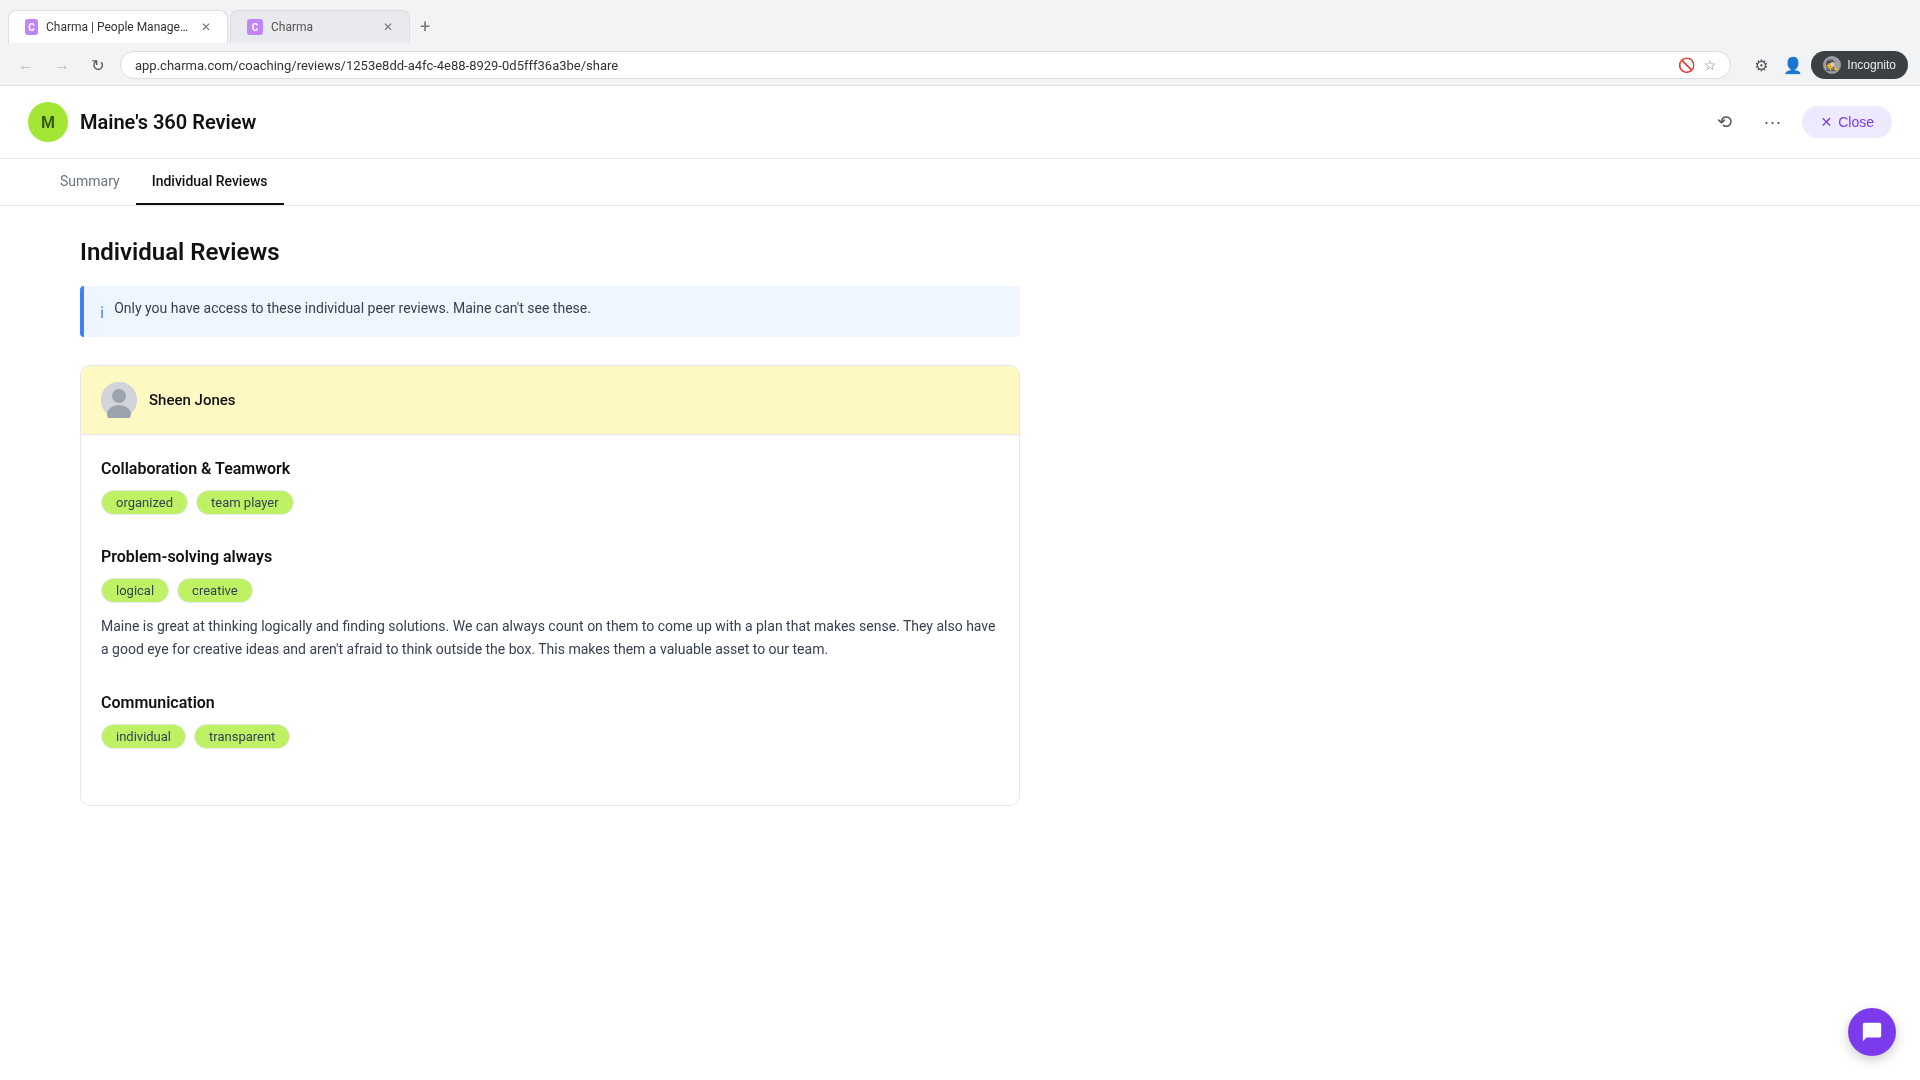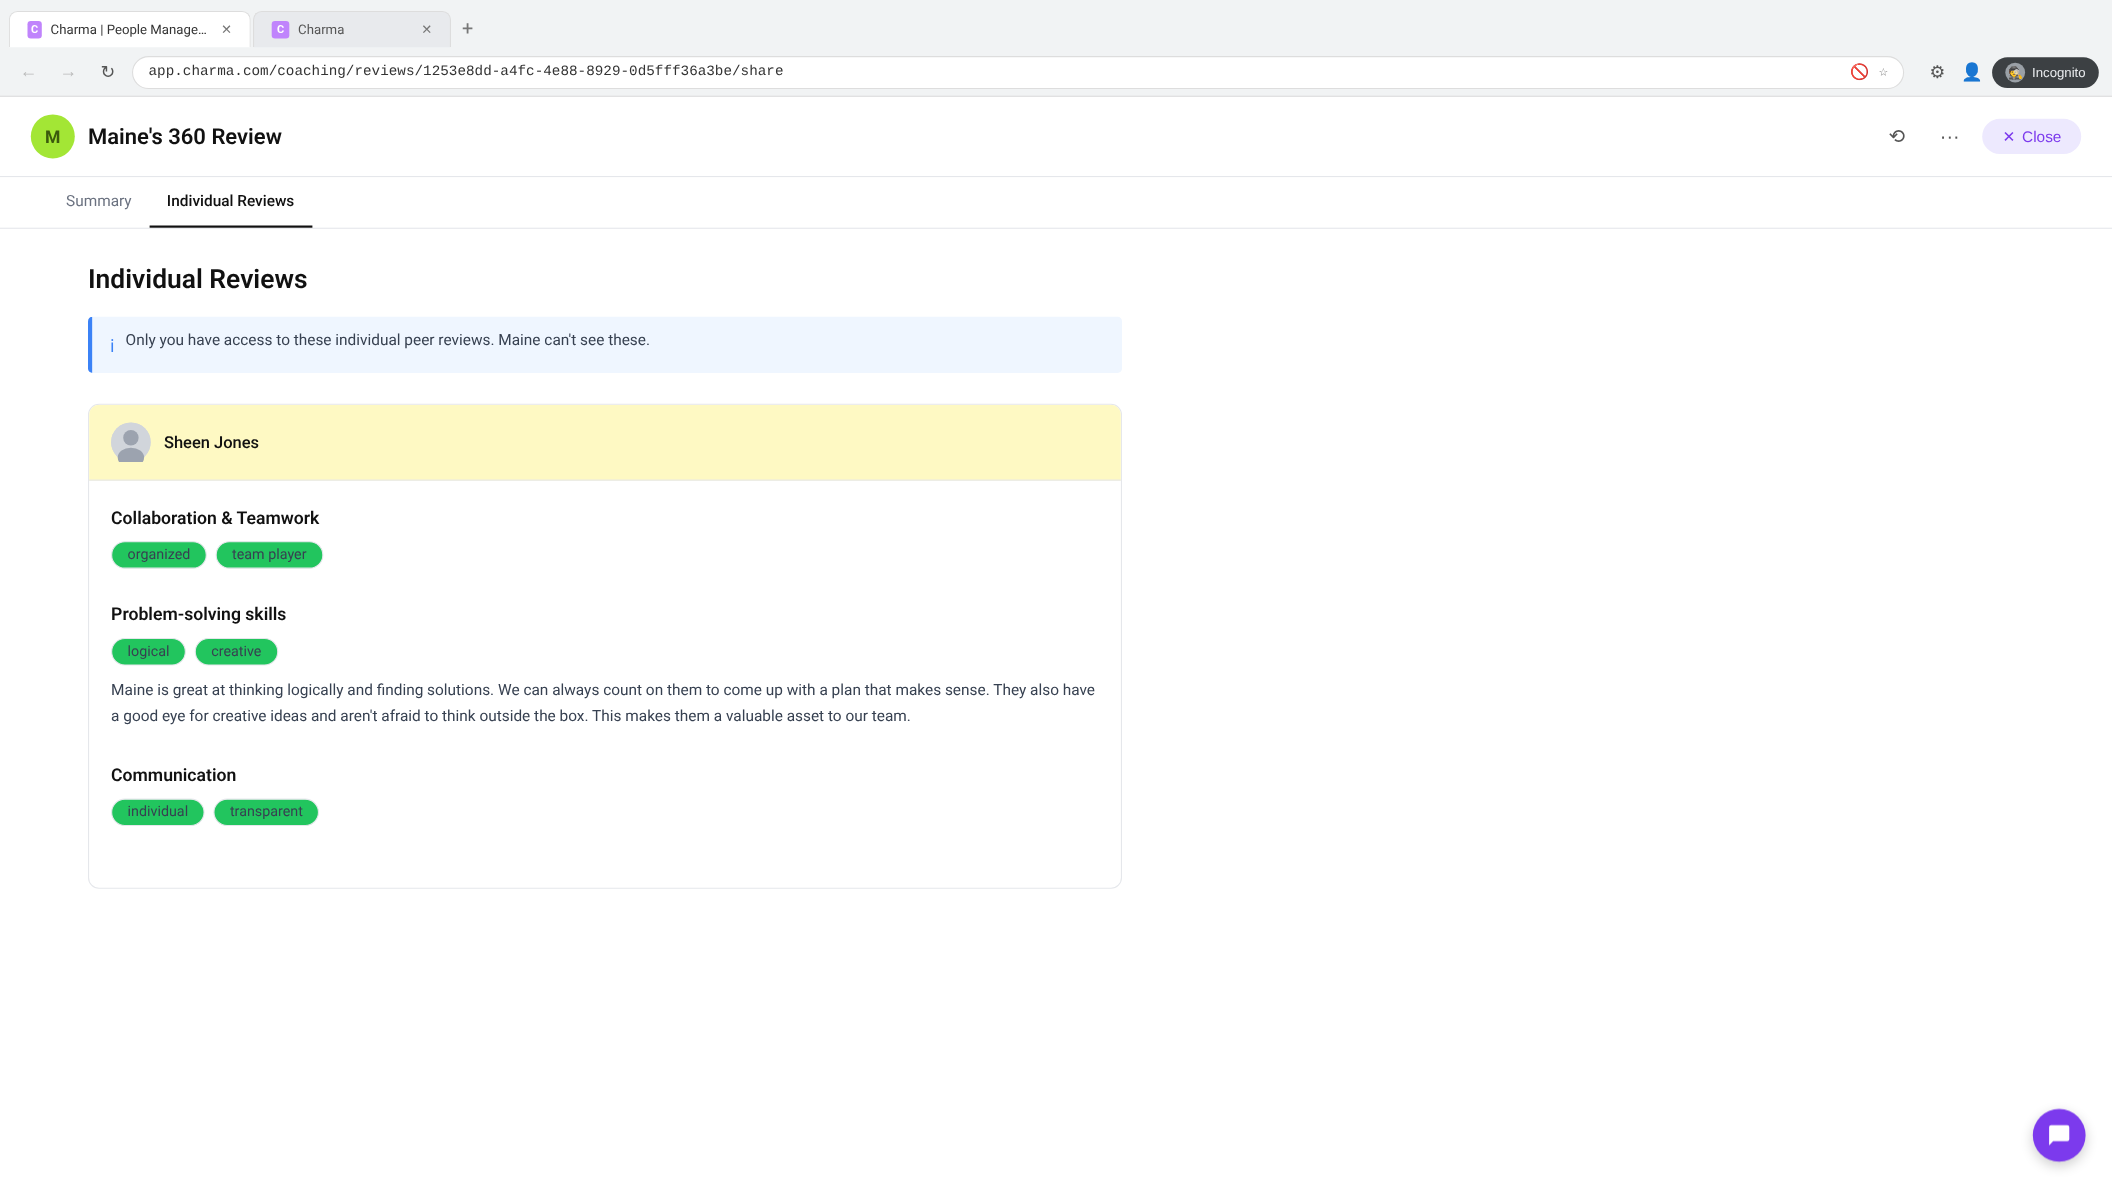--- a/index.html
+++ b/index.html
@@ -79,28 +79,27 @@
       color: #555;
       font-size: 16px;
       display: flex;
       align-items: center;
       justify-content: center;
     }
     .nav-btn.disabled { color: #bbb; cursor: default; }
     .address-bar {
       flex: 1;
       display: flex;
-      align-items: flex-start;
+      align-items: center;
       background: #fff;
       border: 1px solid #ddd;
       border-radius: 20px;
       padding: 5px 14px;
       font-size: 13px;
       color: #333;
-      font-family: Liberation Mono, monospace;
     }
     .address-text { flex: 1; }
     .address-icons {
       display: flex;
       gap: 8px;
       color: #777;
       font-size: 14px;
     }
     .browser-actions {
       display: flex;
@@ -298,21 +297,21 @@
       color: #111;
       margin-bottom: 12px;
     }
     .tags-row {
       display: flex;
       gap: 8px;
       flex-wrap: wrap;
       margin-bottom: 12px;
     }
     .tag {
-      background: #22c55e;
+      background: #bef264;
       color: #374151;
       border: 1px solid #e5e7eb;
       border-radius: 16px;
       padding: 4px 14px;
       font-size: 13px;
     }
     .review-text {
       font-size: 14px;
       color: #374151;
       line-height: 1.65;
@@ -430,21 +429,21 @@
 
         <div class="review-section">
           <div class="review-section-title">Collaboration &amp; Teamwork</div>
           <div class="tags-row">
             <span class="tag">organized</span>
             <span class="tag">team player</span>
           </div>
         </div>
 
         <div class="review-section">
-          <div class="review-section-title">Problem-solving skills</div>
+          <div class="review-section-title">Problem-solving always</div>
           <div class="tags-row">
             <span class="tag">logical</span>
             <span class="tag">creative</span>
           </div>
           <p class="review-text">Maine is great at thinking logically and finding solutions. We can always count on them to come up with a plan that makes sense. They also have a good eye for creative ideas and aren't afraid to think outside the box. This makes them a valuable asset to our team.</p>
         </div>
 
         <div class="review-section">
           <div class="review-section-title">Communication</div>
           <div class="tags-row">

